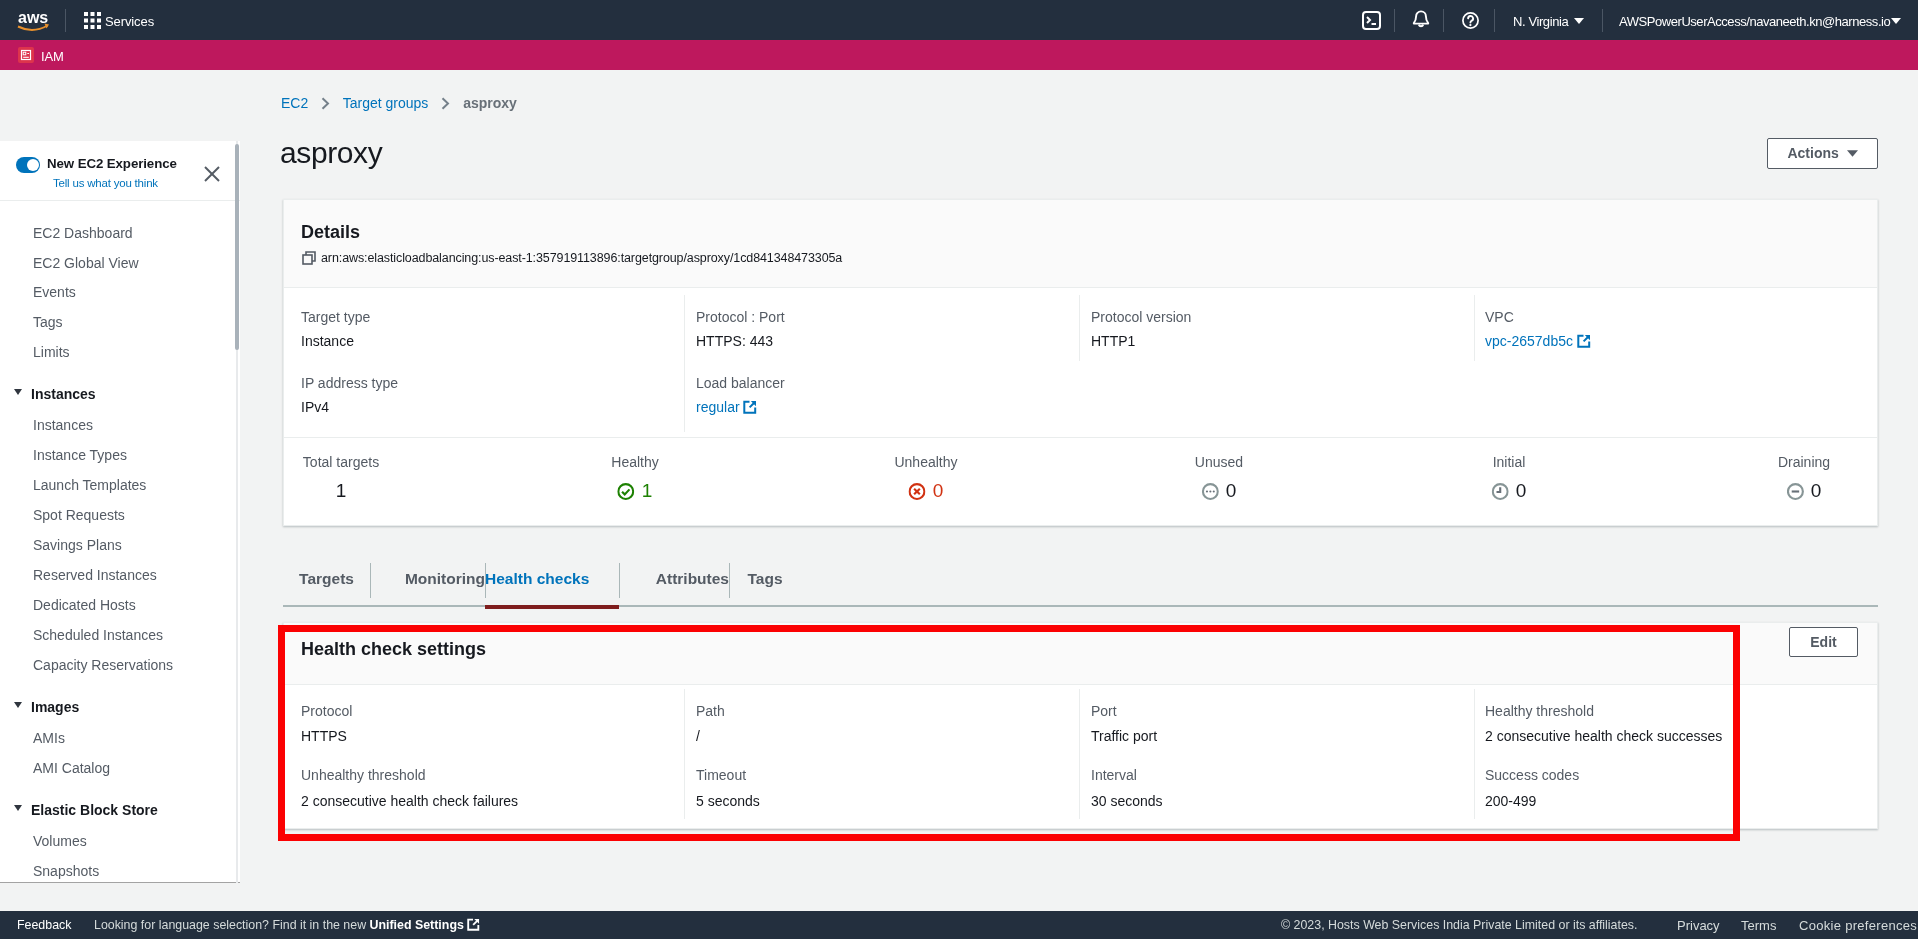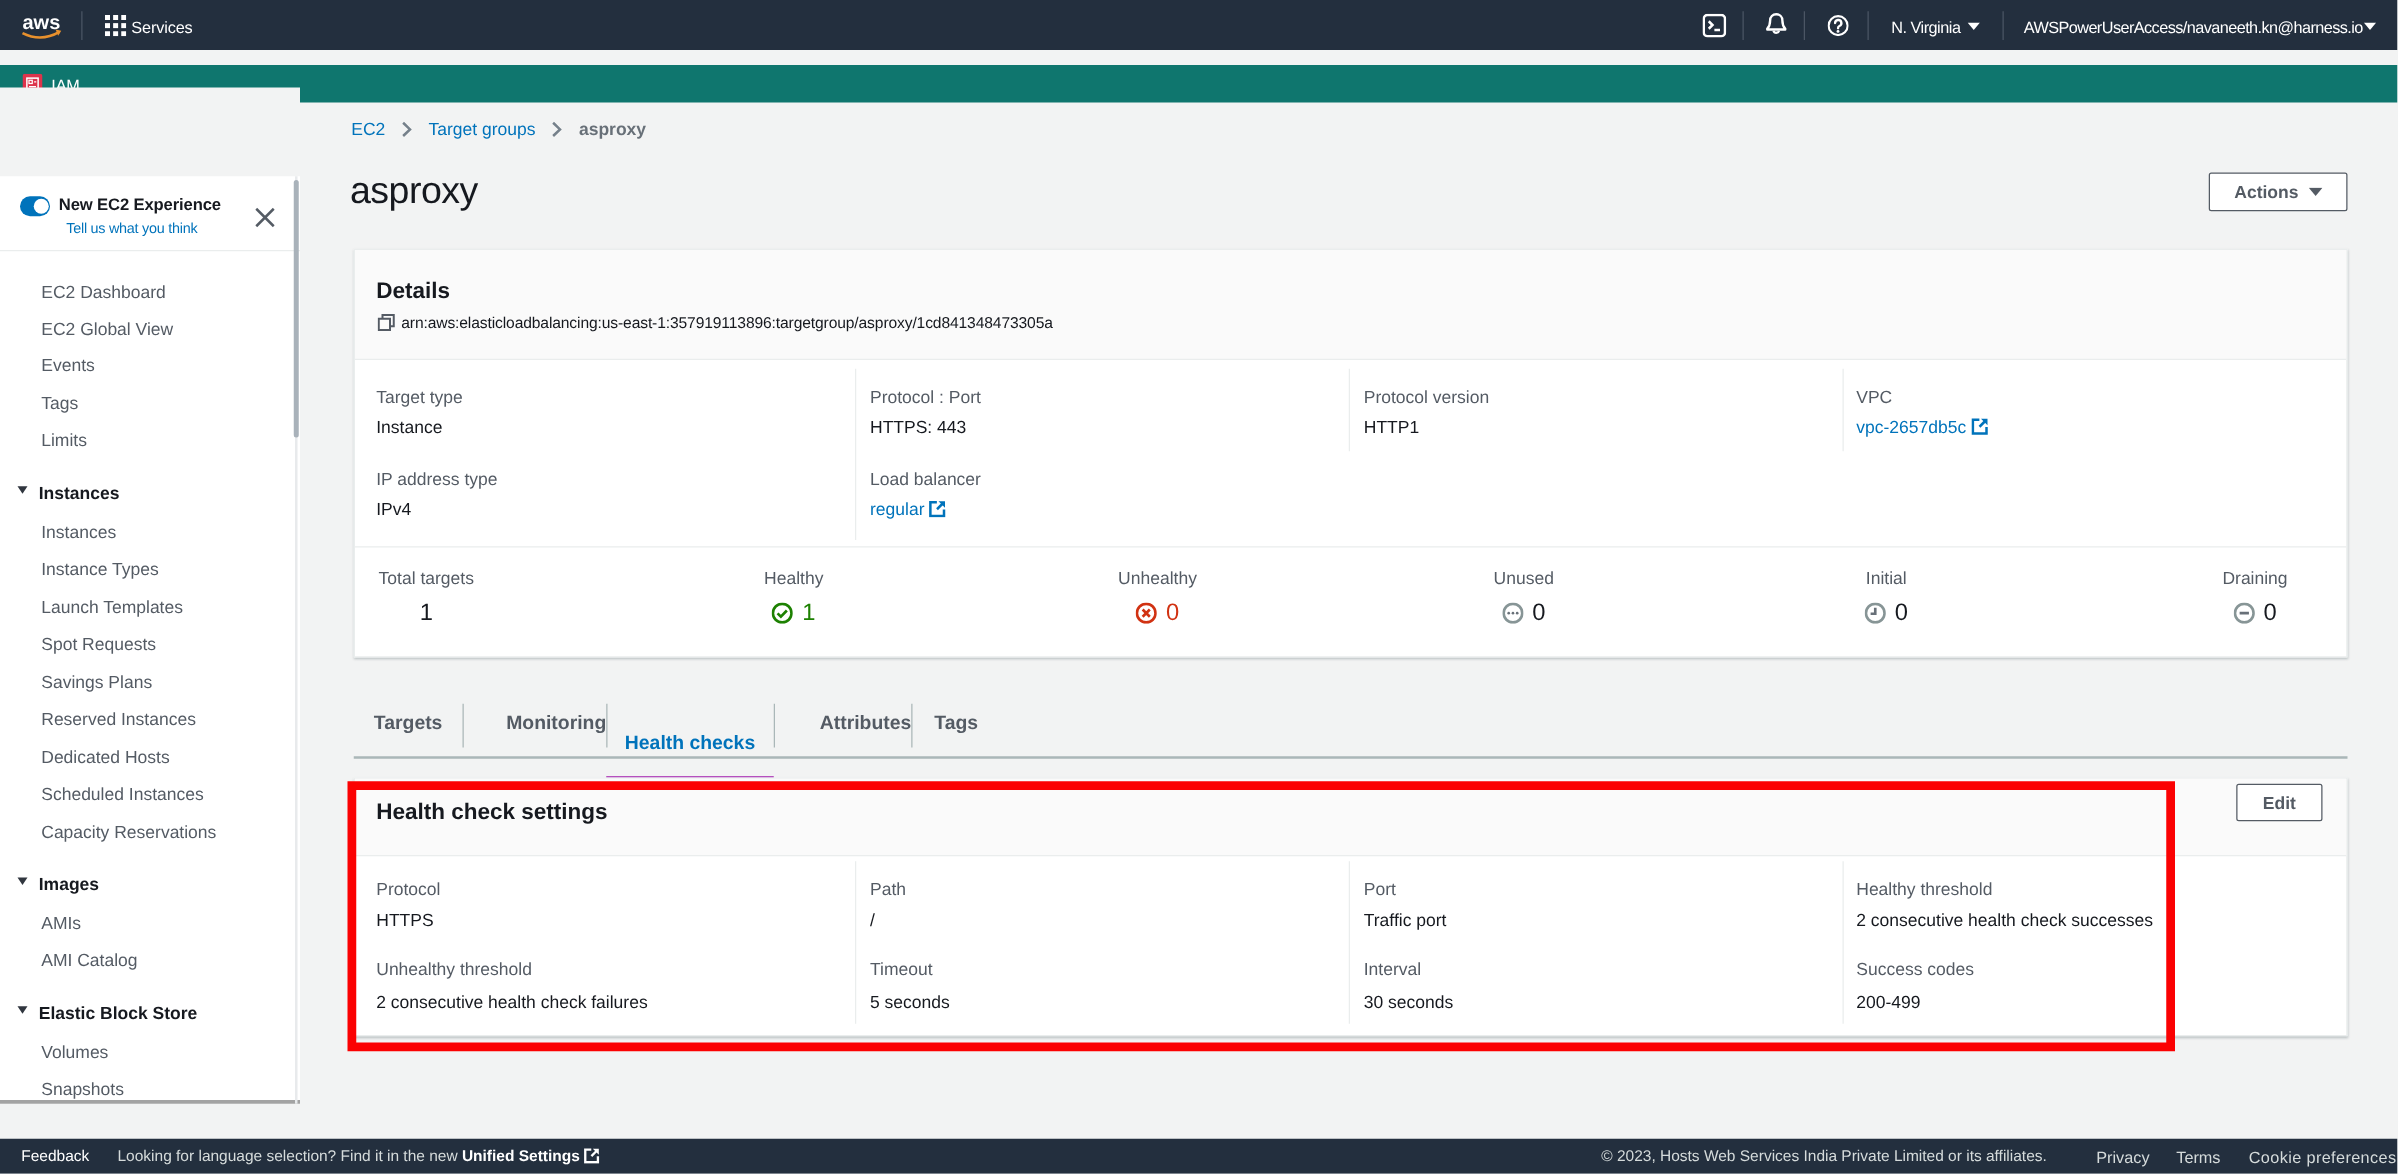--- a/index.html
+++ b/index.html
@@ -2,34 +2,34 @@
 <html><head>
 <meta charset="utf-8">
 <style>
 * { margin:0; padding:0; box-sizing:border-box; }
 html,body { width:1918px; height:939px; overflow:hidden; }
 body { font-family:"Liberation Sans", sans-serif; background:#f2f3f3; position:relative; -webkit-font-smoothing:antialiased; }
 .abs { position:absolute; }
 
 
 #topbar { position:absolute; left:0; top:0; width:1918px; height:40px; background:#232f3e; }
-#iambar { position:absolute; left:0; top:52px; width:1918px; height:30px; background:#0f766e; }
+#iambar { position:absolute; left:0; top:40px; width:1918px; height:30px; background:#be185d; }
 .navtxt { color:#fff; font-size:13px; letter-spacing:-0.1px; }
 .navsep { position:absolute; width:1px; top:9px; height:23px; background:#4b5664; }
 #searchbox { position:absolute; left:170px; top:5px; width:537px; height:30px; background:#171d25; border:1.5px solid #97a3b0; border-radius:2px; }
 #searchbox .ph { position:absolute; left:37px; top:6px; font-style:italic; color:#aab4bc; font-size:14px; }
 #searchbox .alt { position:absolute; right:9px; top:6px; color:#aab4bc; font-size:14px; }
 
 
 #footer { position:absolute; left:0; top:911px; width:1918px; height:28px; background:#232f3e; color:#d5dbdb; font-size:13px; }
 #footer span { position:absolute; top:7px; white-space:nowrap; }
 
 
 #sidebar { position:absolute; left:0; top:70px; width:240px; height:841px; background:#f2f3f3; }
-#sidepanel { position:absolute; left:0; top:71px; width:240px; height:742px; background:#fff; border-bottom:3px solid #a3a3a3; }
+#sidepanel { position:absolute; left:0; top:71px; width:240px; height:742px; background:#fff; border-bottom:1px solid #a3a3a3; }
 #sidepanel .item { position:absolute; left:33px; font-size:14px; color:#545b64; white-space:nowrap; }
 #sidepanel .hdr { position:absolute; left:31px; font-size:14px; font-weight:bold; color:#16191f; white-space:nowrap; }
 #sidepanel .tri { position:absolute; left:14px; width:0; height:0; border-left:4.5px solid transparent; border-right:4.5px solid transparent; border-top:6.5px solid #30363f; }
 
 
 #content { position:absolute; left:240px; top:70px; width:1678px; height:841px; }
 .link { color:#0073bb; text-decoration:none; }
 .card { position:absolute; background:#fff; border:1px solid #eaeded; border-radius:0; box-shadow:0 1px 2px rgba(0,28,36,.25); }
 .cardhdr { background:#fafafa; border-bottom:1px solid #eaeded; }
 .lbl { color:#545b64; font-size:14px; }
@@ -250,21 +250,21 @@
       <svg width="17" height="17" viewBox="0 0 16 16" style="vertical-align:-2.5px">
         <circle cx="8" cy="8" r="7" stroke="#879596" stroke-width="2" fill="none"></circle>
         <line x1="4.5" y1="8" x2="11.5" y2="8" stroke="#687078" stroke-width="2"></line>
       </svg><span style="margin-left:7px">0</span></div>
       </div>
   </div>
 
   <div class="abs" style="left:43px;top:483px;width:1595px;height:54px;border-bottom:2px solid #aab7b8">
     <div class="abs" style="left:0;top:0;width:87px;height:52px;line-height:52px;text-align:center;font-size:15.5px;font-weight:bold;color:#545b64">Targets</div>
     <div class="abs" style="left:87px;top:0;width:115px;height:52px;line-height:52px;text-align:right;font-size:15.5px;font-weight:bold;color:#545b64">Monitoring</div>
-    <div class="abs" style="left:202px;top:16px;width:134px;height:56px;line-height:52px;text-align:center;font-size:15.5px;font-weight:bold;color:#0073bb;border-bottom:4px solid #a21caf">Health checks</div>
+    <div class="abs" style="left:202px;top:0;width:134px;height:56px;line-height:52px;text-align:left;font-size:15.5px;font-weight:bold;color:#0073bb;border-bottom:4px solid #7f1d1d">Health checks</div>
     <div class="abs" style="left:336px;top:0;width:110px;height:52px;line-height:52px;text-align:right;font-size:15.5px;font-weight:bold;color:#545b64">Attributes</div>
     <div class="abs" style="left:446px;top:0;width:72px;height:52px;line-height:52px;text-align:center;font-size:15.5px;font-weight:bold;color:#545b64">Tags</div>
     <div class="abs" style="left:87px;top:10px;width:1px;height:35px;background:#aab7b8"></div>
     <div class="abs" style="left:202px;top:10px;width:1px;height:35px;background:#aab7b8"></div>
     <div class="abs" style="left:336px;top:10px;width:1px;height:35px;background:#aab7b8"></div>
     <div class="abs" style="left:446px;top:10px;width:1px;height:35px;background:#aab7b8"></div>
   </div>
 
   <div class="card" style="left:43px;top:552px;width:1595px;height:207px">
     <div class="cardhdr" style="position:absolute;left:0;top:0;width:100%;height:62px">

